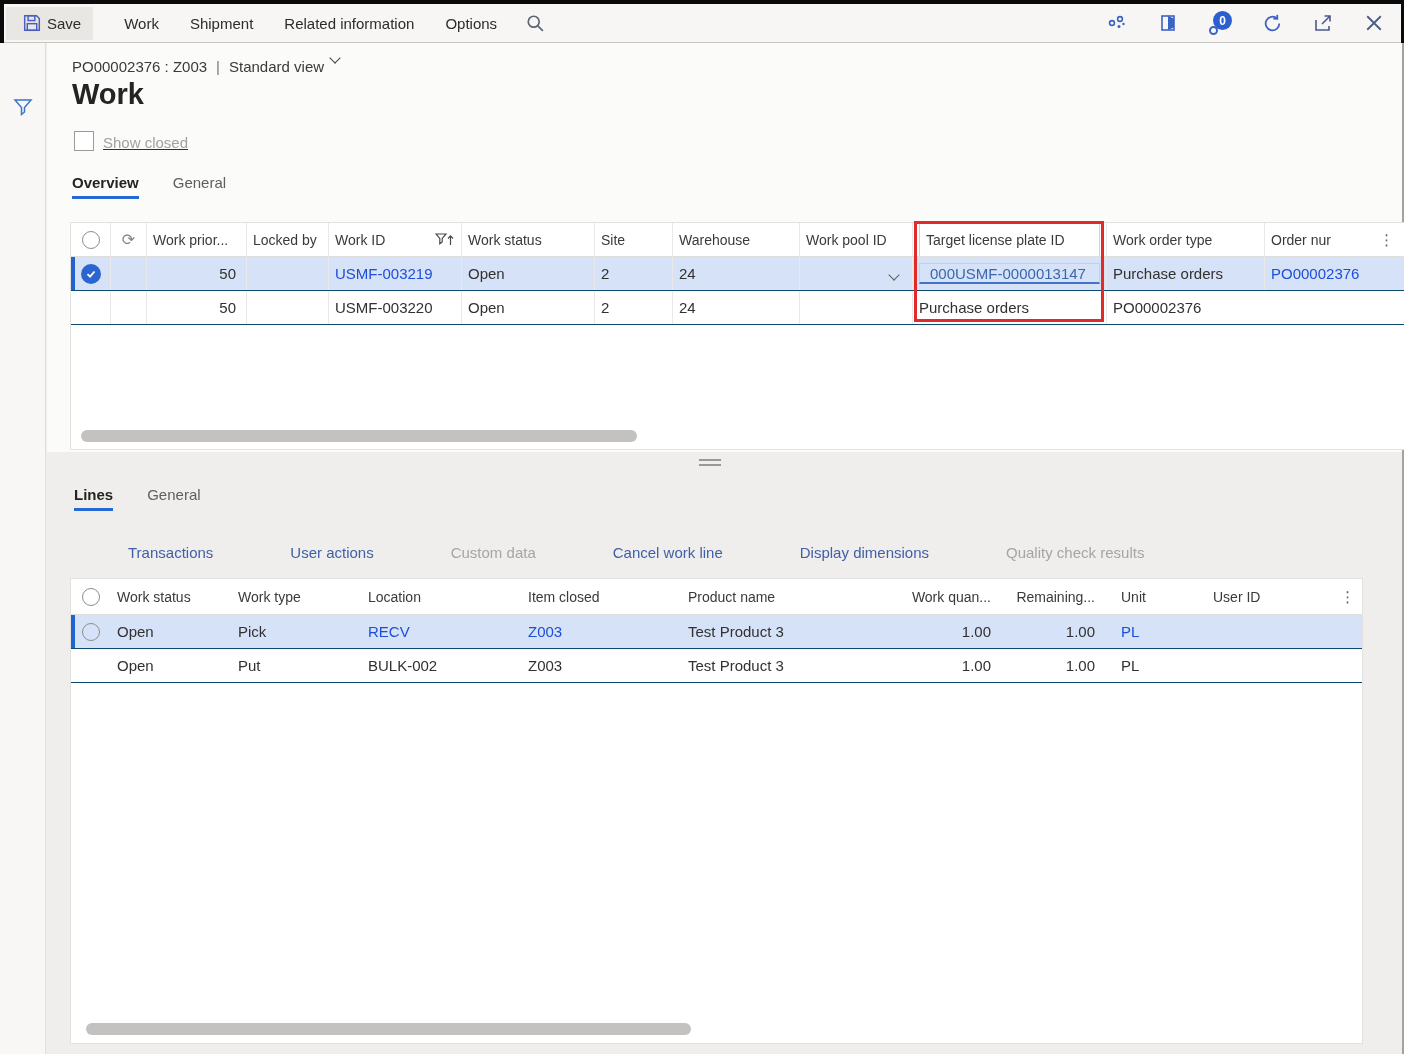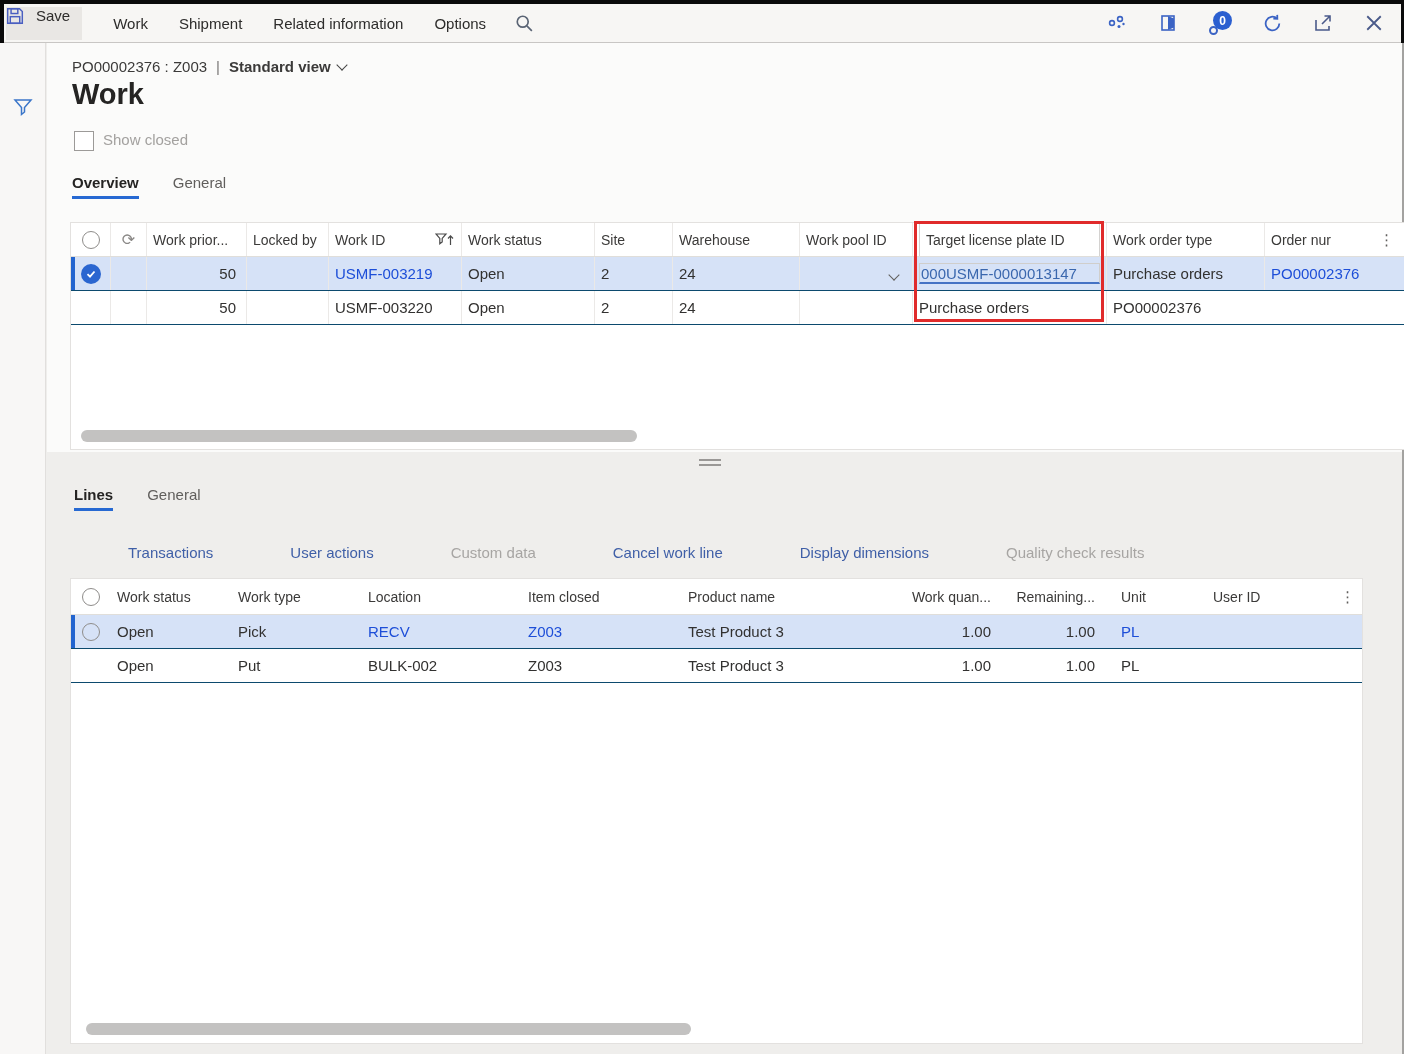--- a/index.html
+++ b/index.html
@@ -9,21 +9,21 @@
 
   
   .frame-top   { position:absolute; left:0; top:0; width:1404px; height:4px; background:#0a0a0a; }
   .frame-left  { position:absolute; left:0; top:0; width:4px; height:43px; background:#0a0a0a; }
   .frame-right-top { position:absolute; right:0; top:0; width:3px; height:43px; background:#0a0a0a; }
   .frame-right { position:absolute; right:0; top:43px; width:2px; bottom:0; background:#a3a2a0; }
 
   
   .topbar { position:absolute; left:4px; top:4px; right:3px; height:39px; background:#f7f6f4;
             border-bottom:1px solid #c8c6c4; display:flex; align-items:center; }
-  .save-btn { height:33px; margin-left:2px; padding:0 12px 0 0; display:flex; align-items:flex-start; gap:12px;
+  .save-btn { height:33px; margin-left:2px; padding:0 12px 0 17px; display:flex; align-items:center; gap:6px;
               background:#e9e7e4; cursor:pointer; }
   .save-btn span { font-size:15px; color:#2d2c2b; }
   .menu-item { font-size:15px; color:#2d2c2b; margin-left:31px; cursor:pointer; white-space:nowrap; }
   .topbar-search { margin-left:29px; display:flex; align-items:center; }
   .topbar-right { margin-left:auto; display:flex; align-items:center; gap:29px; padding-right:16px; }
   .tb-icon { width:22px; height:22px; display:flex; align-items:center; justify-content:center; cursor:pointer; }
   .badge-wrap { position:relative; width:24px; height:24px; }
   .badge-bubble { position:absolute; right:0; top:0; width:19px; height:19px; border-radius:50%;
                   background:#2b5fd0; color:#fff; font-size:12px; font-weight:bold;
                   display:flex; align-items:center; justify-content:center; }
@@ -32,26 +32,26 @@
 
   
   .sidebar { position:absolute; left:0; top:43px; width:46px; bottom:0; background:#f8f7f6; border-right:1px solid #e1dfdd; }
   .sidebar .funnel { position:absolute; left:13px; top:54px; cursor:pointer; }
 
   
   .toppane { position:absolute; left:47px; top:43px; right:2px; height:409px; background:#fbfbfa; }
 
   .breadcrumb { position:absolute; left:72px; top:58px; font-size:15px; color:#3b3a39; display:flex; align-items:center; gap:9px; }
   .breadcrumb .sep { color:#7a7876; }
-  .view-switch { display:flex; align-items:center; gap:7px; cursor:pointer;font-weight:bold; }
+  .view-switch { display:flex; gap:7px; cursor:pointer; }
   .chev { display:inline-block; width:8px; height:8px; border-right:1.6px solid #444; border-bottom:1.6px solid #444;
           transform:rotate(45deg); margin-top:-4px; }
   .page-title { position:absolute; left:72px; top:78px; font-size:29px; font-weight:600; color:#252423; }
 
-  .showclosed { position:absolute; left:74px; top:131px; display:flex; align-items:flex-start; gap:9px; }
+  .showclosed { position:absolute; left:74px; top:131px; display:flex; align-items:flex-end; gap:9px;text-decoration:underline; }
   .cbx { width:20px; height:20px; background:#fff; border:1px solid #9c9a98; cursor:pointer; }
   .cbx-label { font-size:15px; color:#a3a19f; }
 
   .tabstrip { display:flex; gap:34px; font-size:15px; }
   .tabstrip .tab { color:#605e5c; padding-bottom:4px; cursor:pointer; position:relative; }
   .tabstrip .tab.active { color:#252423; font-weight:600; }
   .tabstrip .tab.active::after { content:""; position:absolute; left:0; right:0; bottom:-4px; height:3px; background:#2769d2; }
   .tabs1 { position:absolute; left:72px; top:174px; }
   .tabs2 { position:absolute; left:74px; top:486px; }
 
@@ -74,21 +74,21 @@
   .num { justify-content:flex-end; padding-right:10px; }
   .link { color:#1d4ed8; cursor:pointer; }
   .center { justify-content:center; }
   .hdr-ellipsis { color:#605e5c; font-size:15px; cursor:pointer; }
   .refresh-glyph { color:#8a8886; font-size:16px; cursor:pointer; }
   .radio { width:18px; height:18px; border-radius:50%; border:1px solid #8f8d8b; background:transparent; }
   .checkcircle { width:20px; height:20px; border-radius:50%; background:#2b66d0; display:flex; align-items:center; justify-content:center; }
 
   
   .lp-hdr-box { border:1px solid #d4d2d0; background:#fff; height:44px; display:flex; align-items:center; padding:0 6px; width:100%; font-size:14px; }
-  .lp-box { height:21px; display:flex; align-items:center; padding:0 1px; width:100%;
+  .lp-box { height:21px; display:flex; align-items:center; padding:0 10px; width:100%;
             border:1px solid #d0cecb; border-bottom:2px solid #8a8886; background:transparent; font-size:15px; }
   .lp-box.sel { border-bottom:2px solid #4472c4; color:#3a67ae; background:#fff0; }
   .pool-chev { margin-left:auto; margin-right:8px; }
   .pool-chev .chev { border-color:#605e5c; }
   .filter-sort { margin-left:auto; display:flex; align-items:center; }
 
   
   .hscroll { position:absolute; height:12px; border-radius:6px; background:#c3c2c1; }
   .g1thumb { left:10px; bottom:7px; width:556px; }
   .g2thumb { left:15px; bottom:8px; width:605px; }

